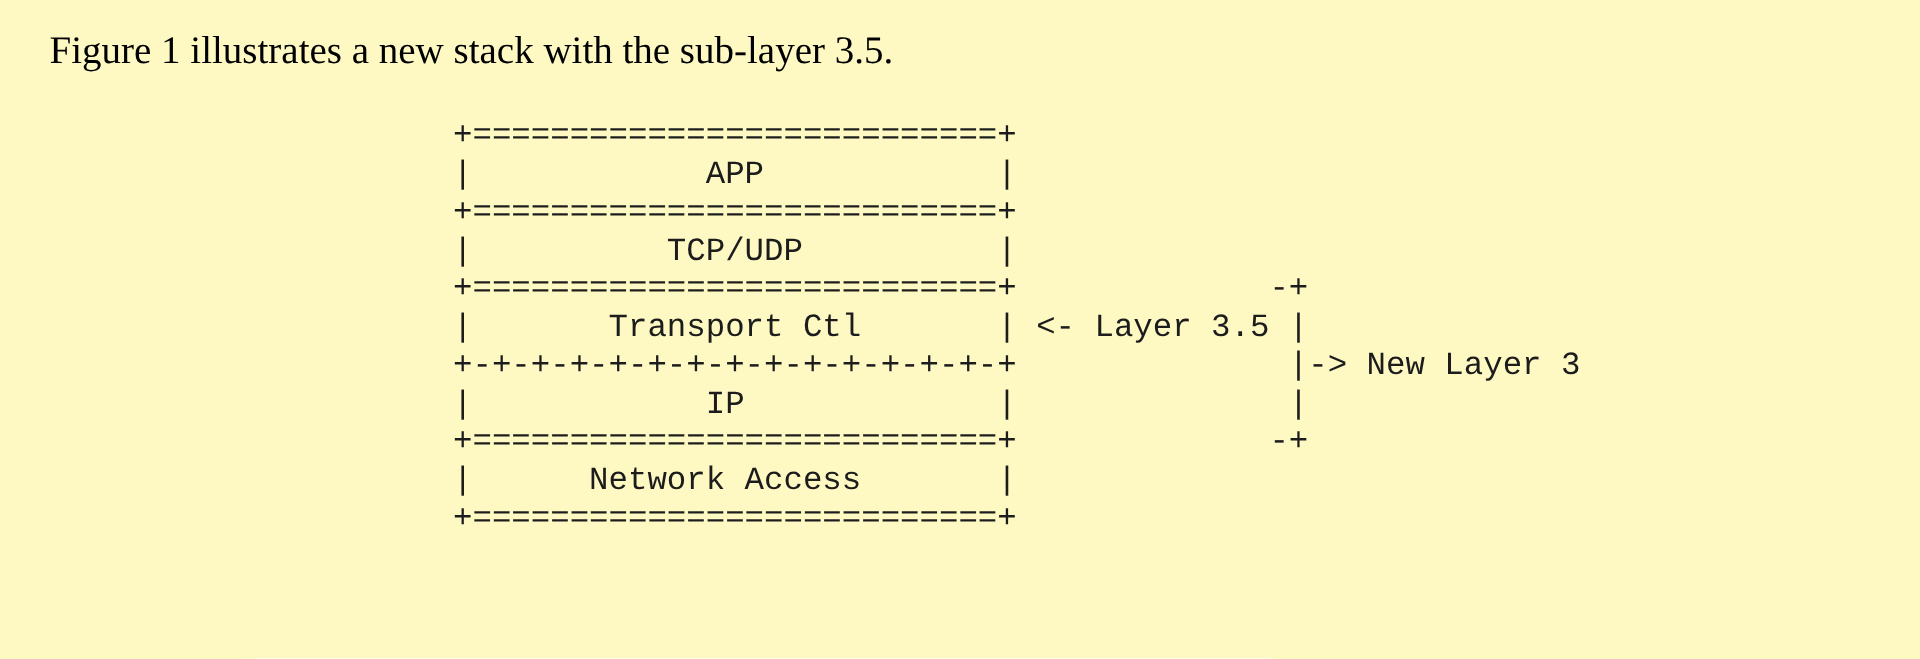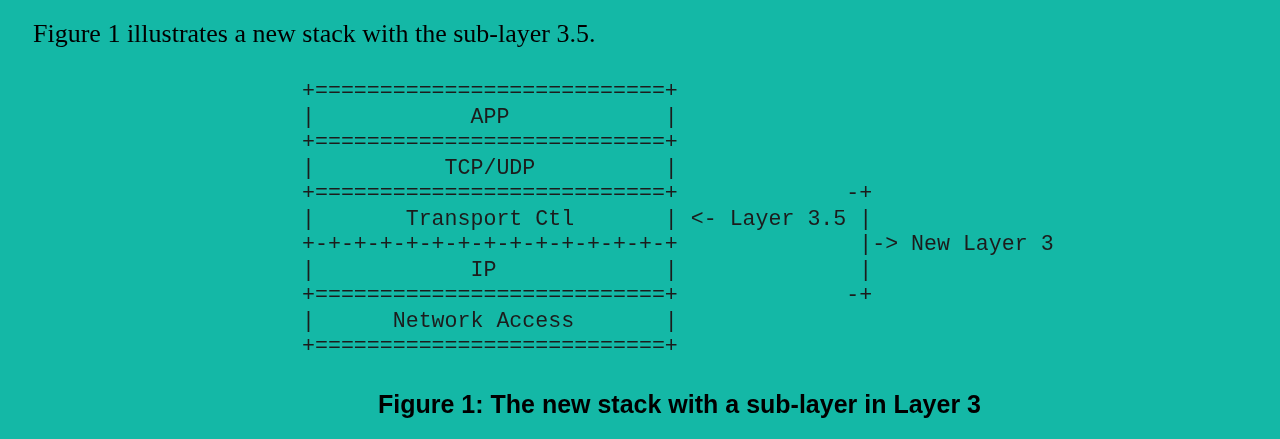--- a/index.html
+++ b/index.html
@@ -7,21 +7,21 @@
     width: 1280px;
     height: 439px;
     background: #ffffff;
     font-family: "Liberation Serif", serif;
     overflow: hidden;
   }
   .page {
     position: relative;
     width: 1280px;
     height: 439px;
-    background: #14b8a6;
+    background: #fef9c3;
     color: #000000;
   }
   .intro {
     position: absolute;
     left: 33px;
     top: 19px;
     font-family: "Liberation Serif", serif;
     font-size: 26px;
     line-height: 1.15;
     color: #000000;
@@ -61,15 +61,14 @@
 +===========================+
 |          TCP/UDP          |
 +===========================+             -+
 |       Transport Ctl       | &lt;- Layer 3.5 |
 +-+-+-+-+-+-+-+-+-+-+-+-+-+-+              |-&gt; New Layer 3
 |            IP             |              |
 +===========================+             -+
 |      Network Access       |
 +===========================+</pre>
 
-  <p class="caption">Figure 1: The new stack with a sub-layer in Layer 3</p>
 
 </div>
 
 </body></html>

